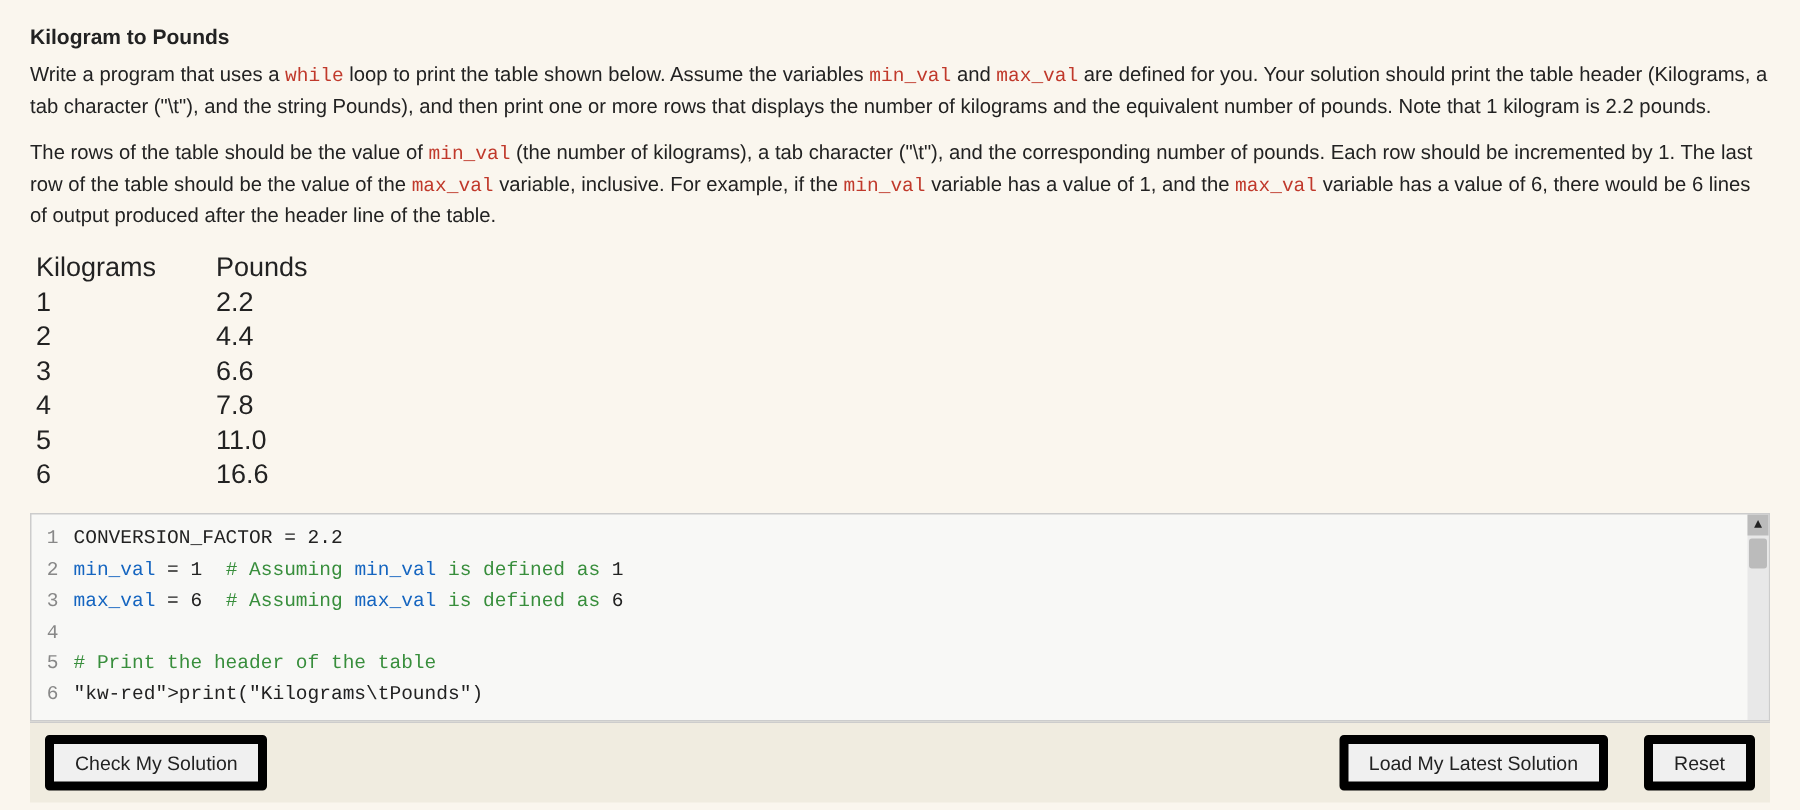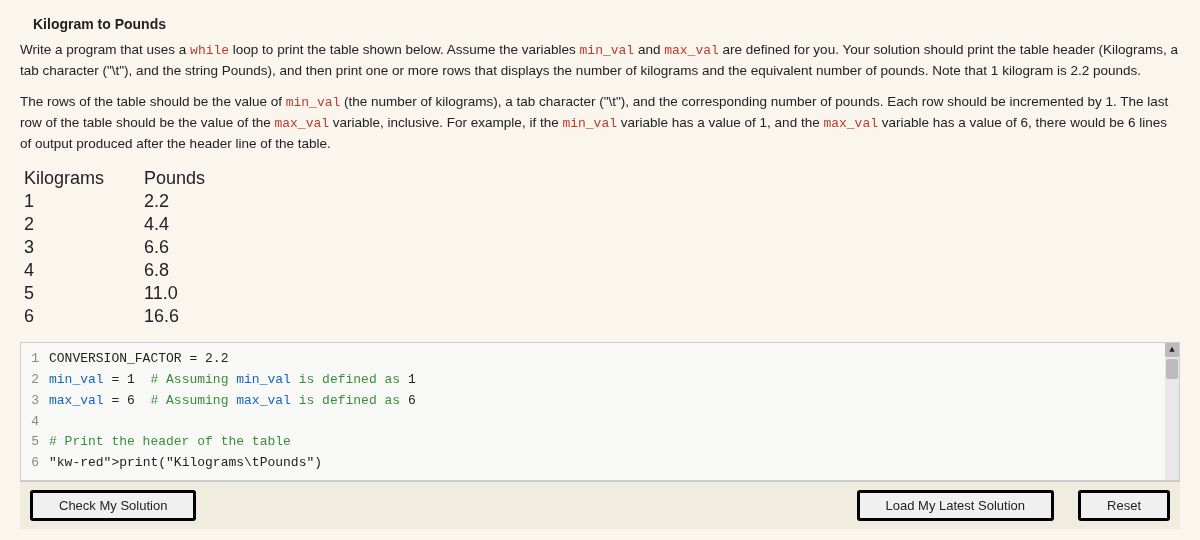--- a/index.html
+++ b/index.html
@@ -14,21 +14,20 @@
     .main-container {
       padding: 16px 20px 0 20px;
       background: #faf6ee;
       min-height: 540px;
       position: relative;
     }
     .problem-title {
       font-weight: bold;
       font-size: 14px;
       margin-bottom: 8px;
-      margin-left: 13px;
     }
     .problem-text {
       line-height: 1.55;
       margin-bottom: 12px;
       font-size: 13.5px;
     }
     .problem-text p {
       margin-bottom: 10px;
     }
     code.inline {
@@ -130,23 +129,23 @@
     .footer-left {
       display: flex;
       gap: 8px;
     }
     .footer-right {
       display: flex;
       gap: 24px;
     }
     .btn {
       background: #f0f0f0;
-      border: 3px solid #000000;
+      border: 6px solid #000000;
       border-radius: 3px;
-      padding: 5px 26px;
+      padding: 5px 14px;
       font-size: 13px;
       cursor: pointer;
       color: #222;
     }
     .kw-blue { color: #1565c0; }
     .comment { color: #388e3c; }
     .num { color: #222; }
   </style>
 </head>
 <body>
@@ -179,21 +178,21 @@
           <tr>
             <td>2</td>
             <td>4.4</td>
           </tr>
           <tr>
             <td>3</td>
             <td>6.6</td>
           </tr>
           <tr>
             <td>4</td>
-            <td>6.8</td>
+            <td>7.8</td>
           </tr>
           <tr>
             <td>5</td>
             <td>11.0</td>
           </tr>
           <tr>
             <td>6</td>
             <td>16.6</td>
           </tr>
         </tbody>

